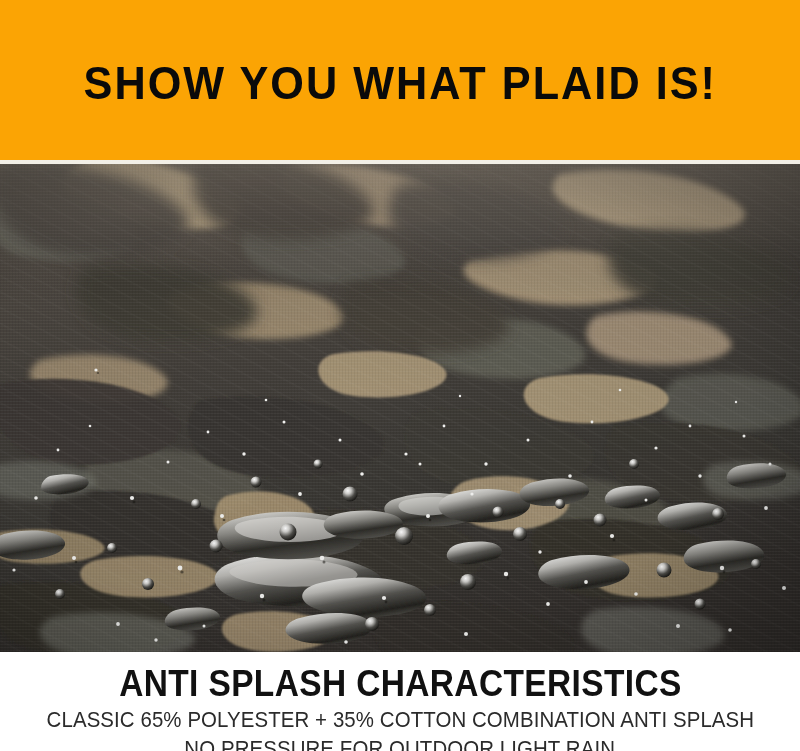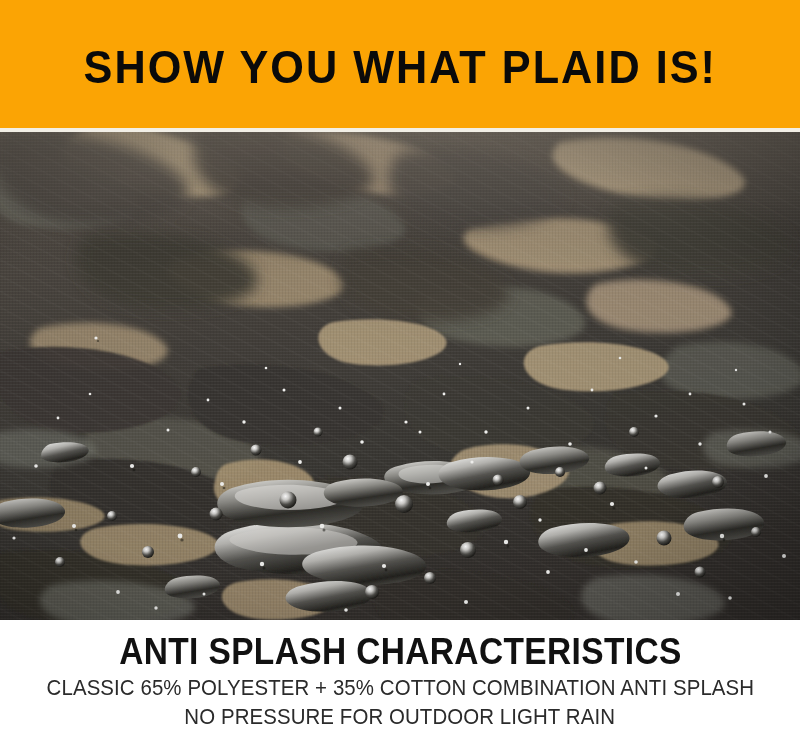--- a/index.html
+++ b/index.html
@@ -14,21 +14,21 @@
   #page {
     position:relative;
     width:800px; height:751px;
     background:#ffffff;
     display:flex;
     flex-direction:column;
   }
 
   
   .banner {
-    height:128px;
+    height:160px;
     background:#FBA404;
     display:flex;
     align-items:center;
     justify-content:center;
     flex:0 0 auto;
     position:relative;
   }
   .banner-title {
     font-family:"Liberation Sans", sans-serif;
     font-weight:bold;

